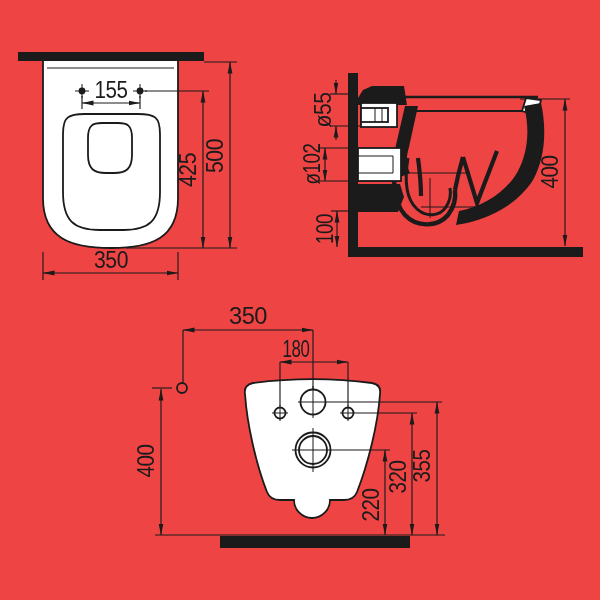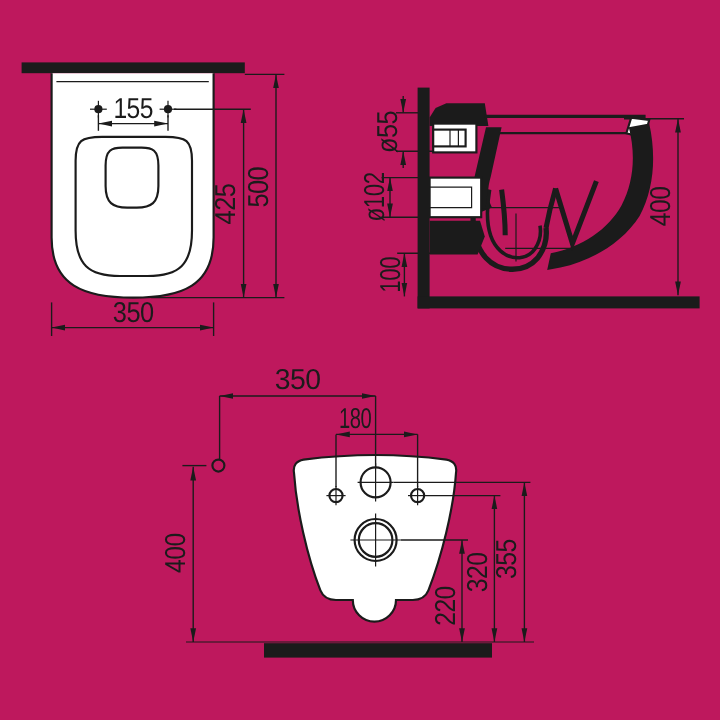--- a/index.html
+++ b/index.html
@@ -1,16 +1,16 @@
 <!DOCTYPE html>
 <html><head>
 <meta charset="utf-8">
 <style>
   html,body{margin:0;padding:0;background:#fff;}
-  .canvas{position:relative;width:600px;height:600px;background:#be185d;overflow:hidden;
+  .canvas{position:relative;width:600px;height:600px;background:#ef4444;overflow:hidden;
           font-family:"Liberation Sans", sans-serif;}
   svg{display:block;}
   text{fill:#1b1b1b;font-family:"Liberation Sans", sans-serif;font-size:24px;letter-spacing:-0.5px;}
   .dimline{stroke:#1b1b1b;stroke-width:1.15;fill:none;}
   .extline{stroke:#1b1b1b;stroke-width:1.15;fill:none;}
   .outline{stroke:#1b1b1b;stroke-width:1.8;fill:#fff;}
   .outline-open{stroke:#1b1b1b;stroke-width:1.8;fill:none;}
   .thick{stroke:#1b1b1b;fill:none;}
   .solid{fill:#1b1b1b;stroke:none;}
   .thin{stroke:#1b1b1b;stroke-width:1;fill:none;}

